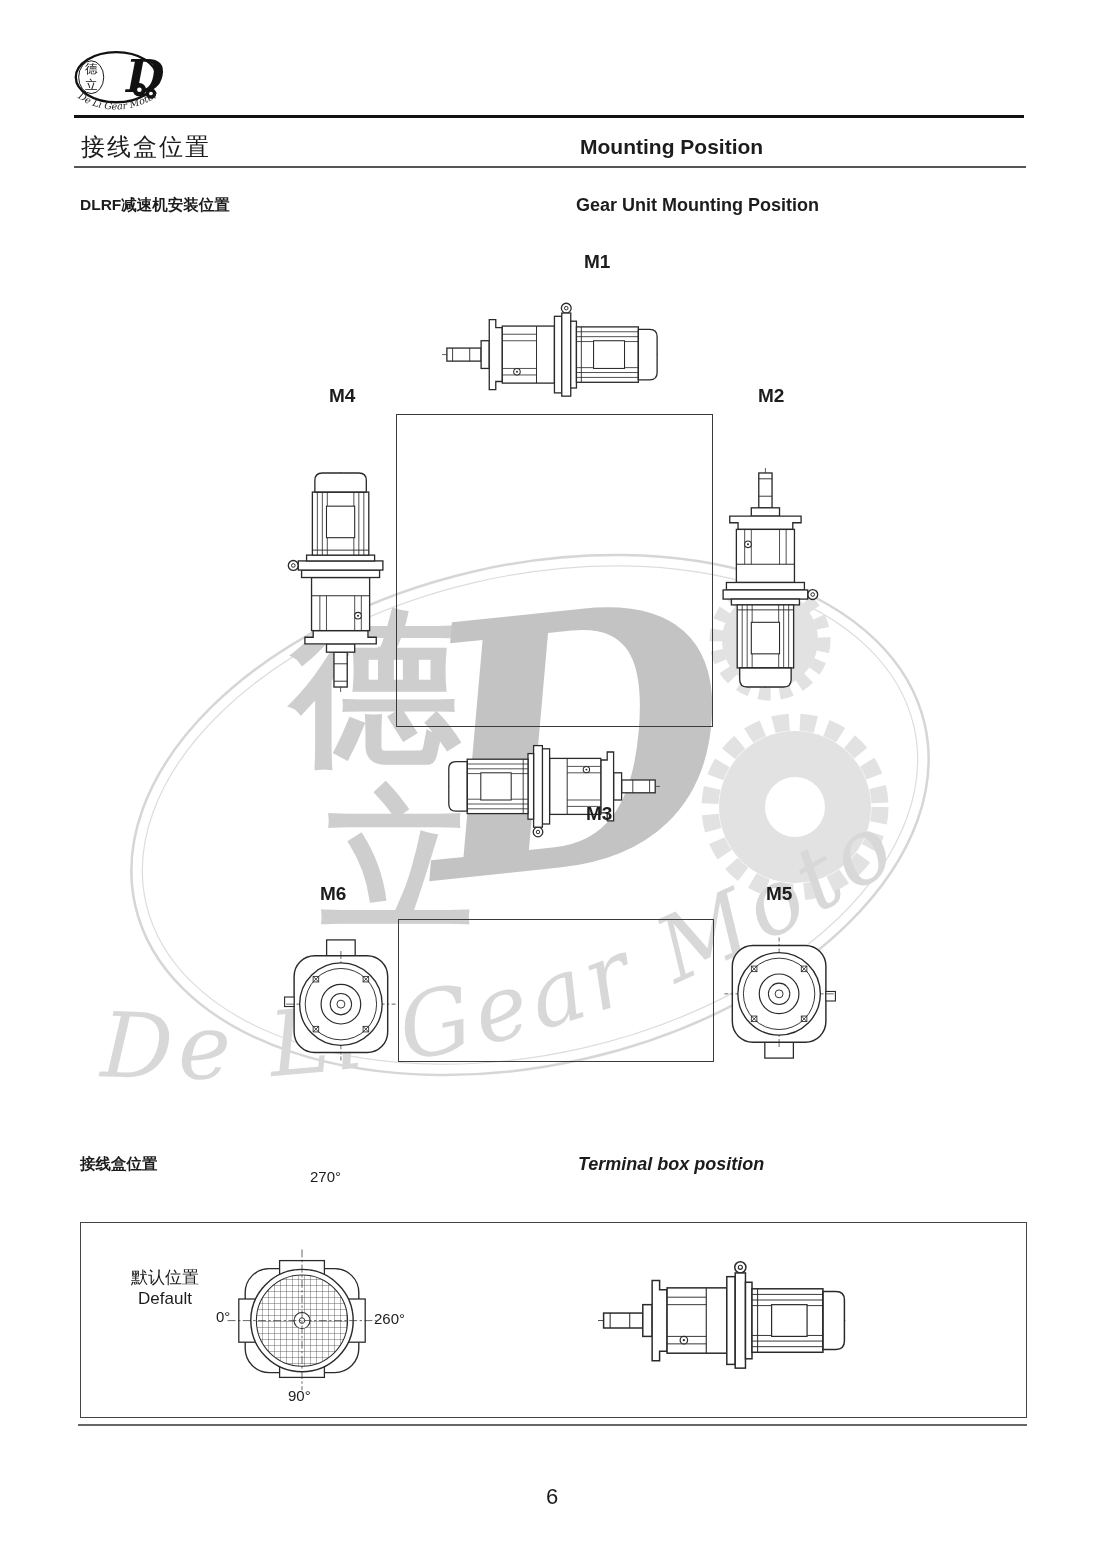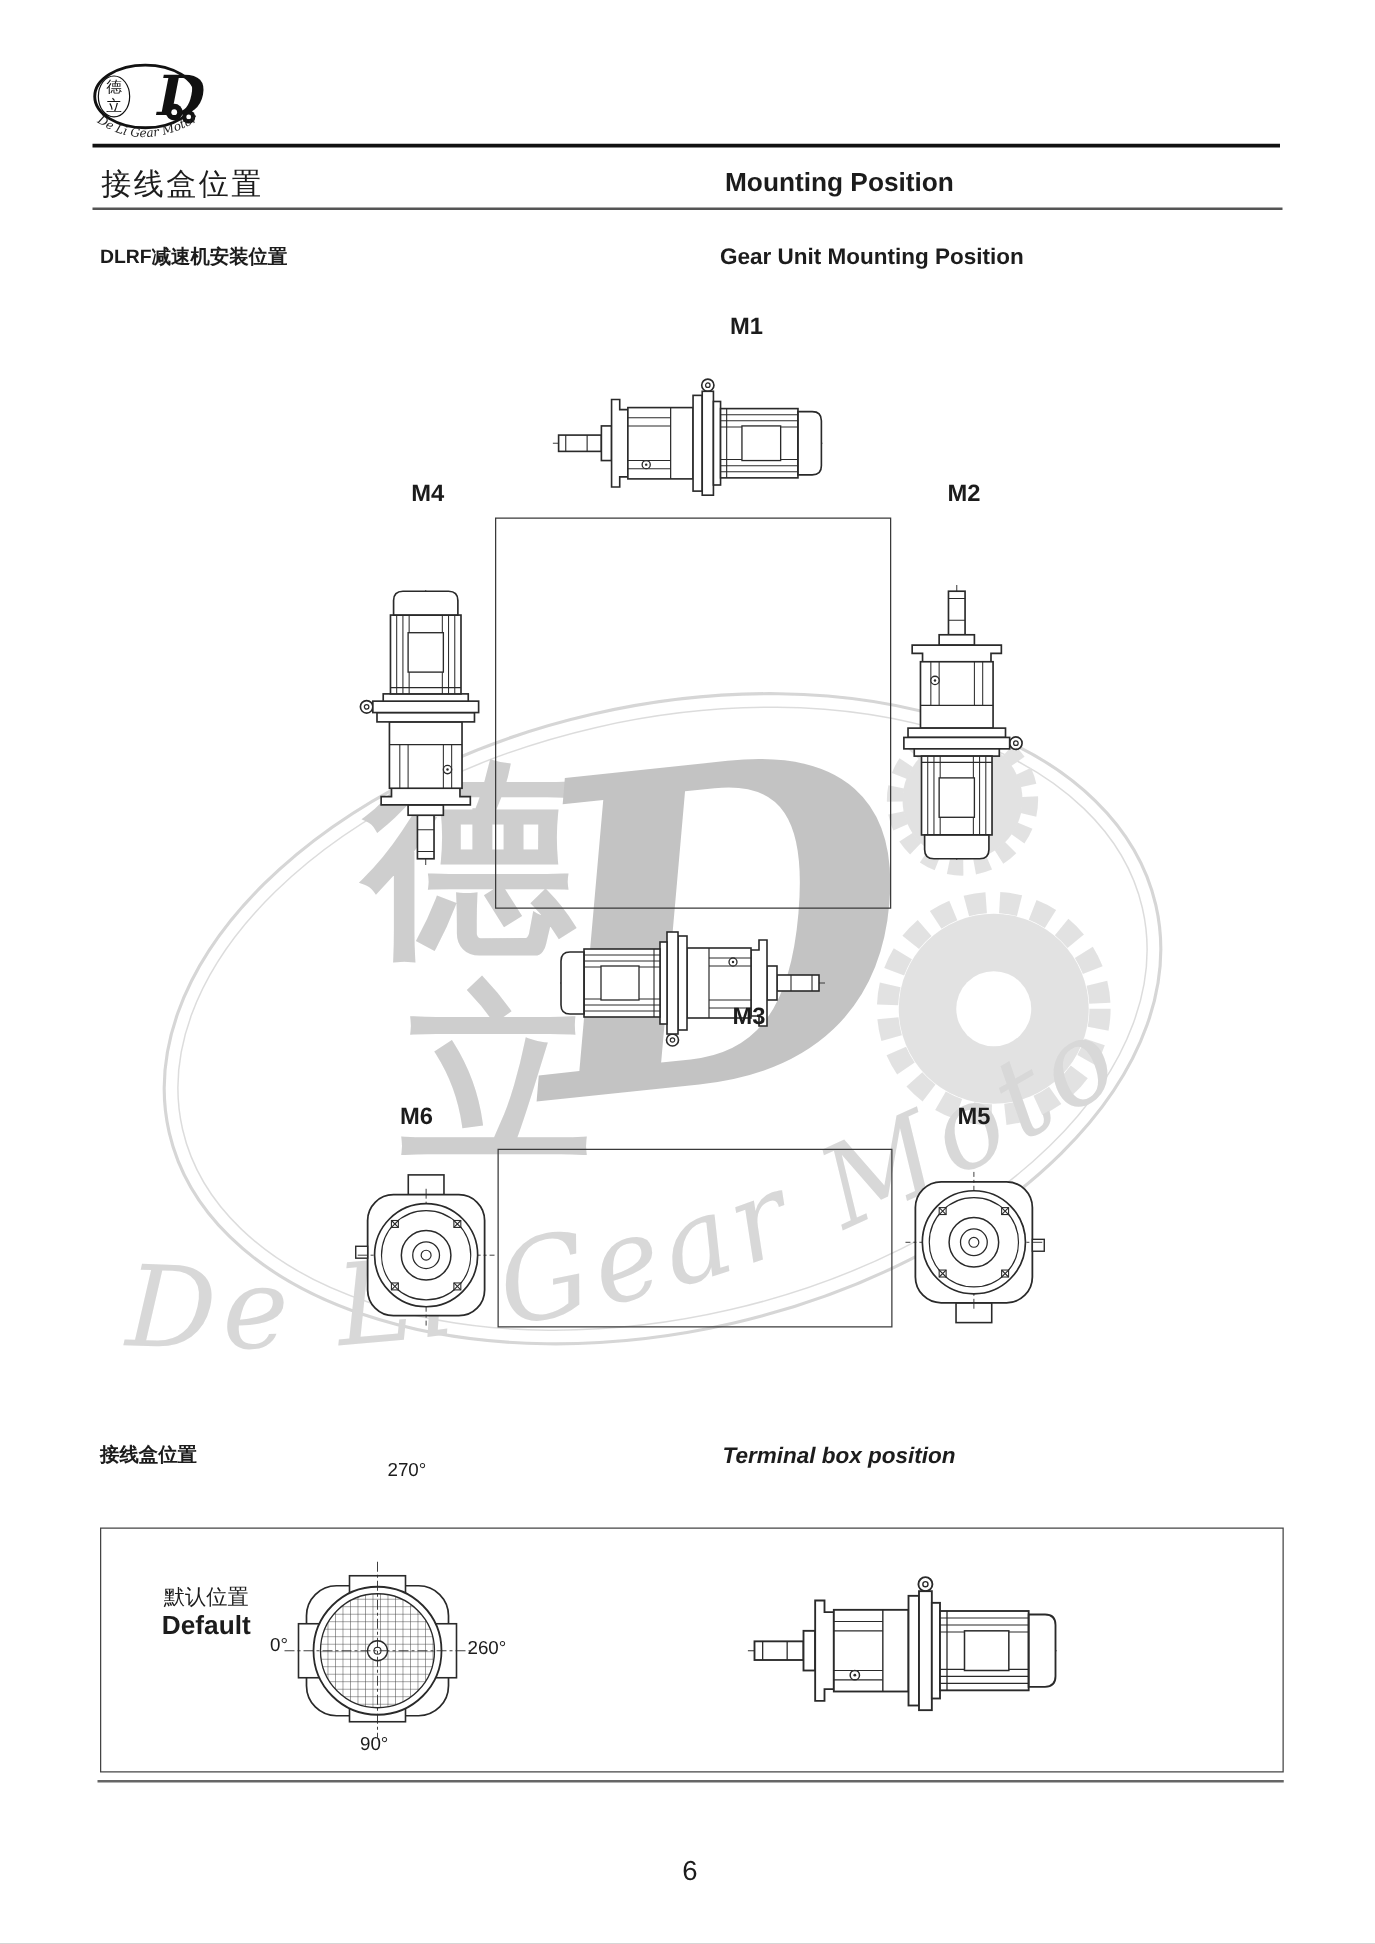--- a/index.html
+++ b/index.html
@@ -15,21 +15,21 @@
   .sec-cn{font-size:15.5px;font-weight:bold;}
   .sec-en{font-size:18px;font-weight:bold;}
   .mlabel{font-size:19px;font-weight:bold;z-index:6;}
   .angle{font-size:15px;z-index:6;}
   .sq{position:absolute;border:1.5px solid #3a3a3a;z-index:2;}
   .draw{position:absolute;z-index:4;}
   .wm{position:absolute;z-index:1;overflow:visible;}
   .company{font-size:40px;font-weight:bold;letter-spacing:16px;font-family:"DejaVu Serif","Liberation Serif",serif;}
   .defaultblk{width:106px;text-align:center;z-index:6;}
   .defaultblk .l1{font-size:17px;}
-  .defaultblk .l2{font-size:21px;font-weight:bold;}
+  .defaultblk .l2{font-size:17px;font-weight:normal;}
   .pagenum{font-size:22px;width:60px;text-align:center;}
 </style>
 </head>
 <body>
 
 <div class="page">
 
   <svg width="0" height="0" style="position:absolute" aria-hidden="true">
     <defs>
       <pattern id="hatch" width="7.5" height="7.5" patternUnits="userSpaceOnUse">

